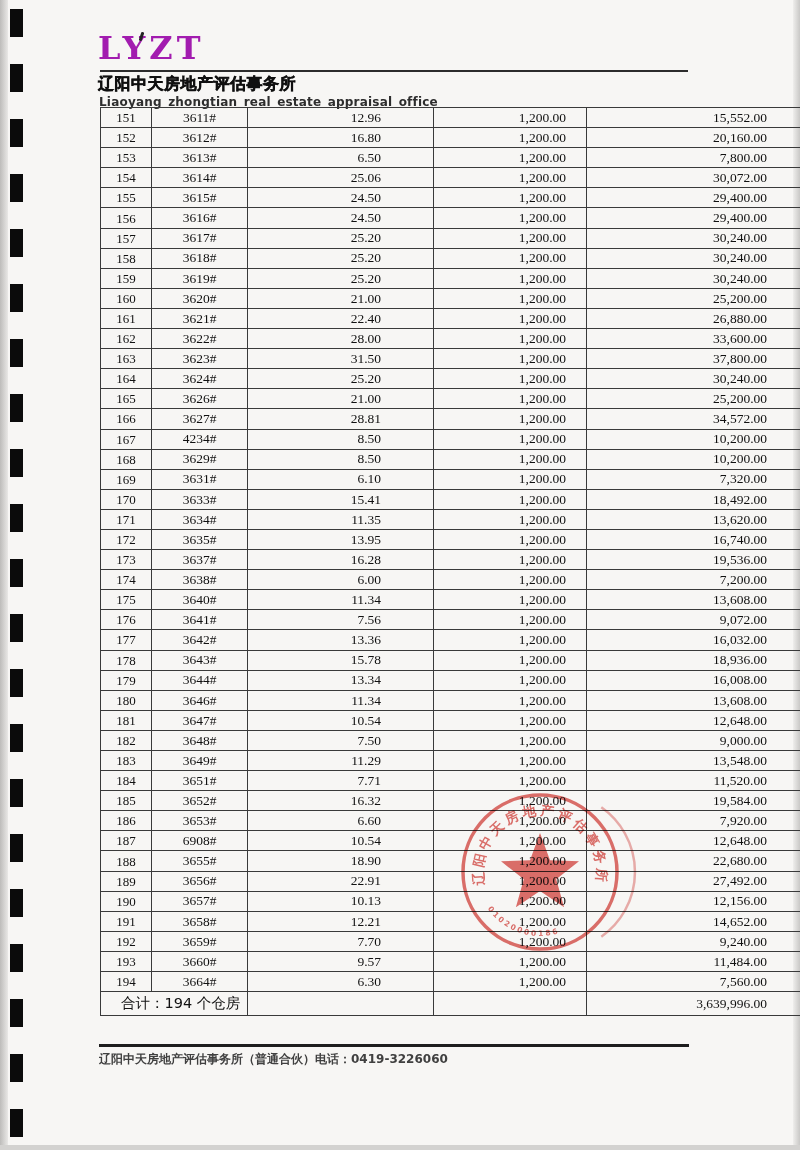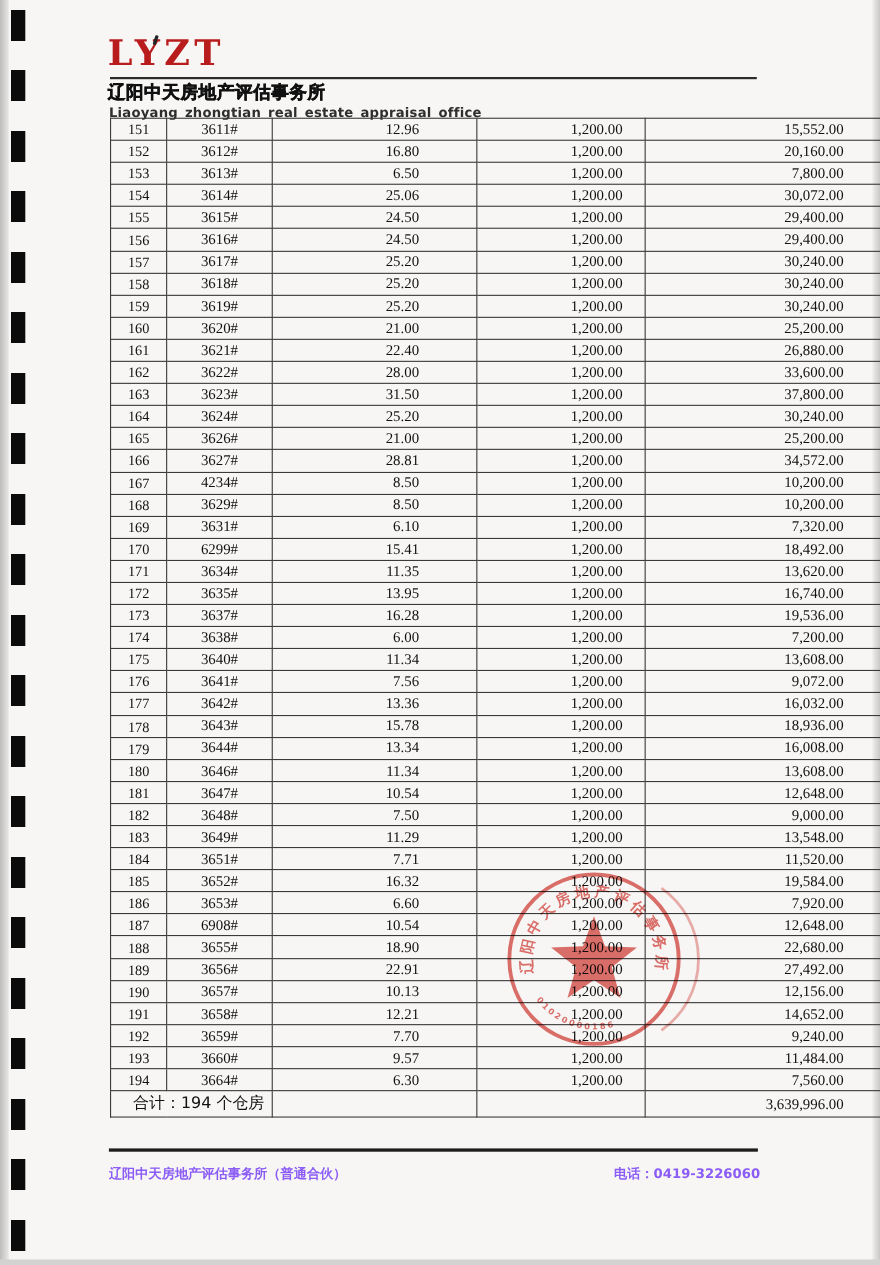--- a/index.html
+++ b/index.html
@@ -14,21 +14,21 @@
     background:linear-gradient(90deg,#bdbcba,#e9e8e6);}
   .edge-right{position:absolute;right:0;top:0;width:7px;height:1150px;
     background:linear-gradient(270deg,#c9c8c6,#efeeec);}
   .edge-bottom{position:absolute;left:0;bottom:0;width:800px;height:5px;background:#d3d2d0;}
   
   .holes{position:absolute;left:10px;top:9px;width:13px;height:1132px;
     background:repeating-linear-gradient(180deg,#0b0b0b 0px,#0b0b0b 28px,rgba(0,0,0,0) 28px,rgba(0,0,0,0) 55px);}
   
   .logo{position:absolute;left:98px;top:32px;
     font-family:"DejaVu Serif",serif;font-weight:bold;font-size:32px;line-height:1;
-    letter-spacing:4px;color:#b91c1c;text-align:right;}
+    letter-spacing:4px;color:#a21caf;text-align:right;}
   .logo-y-accent{position:absolute;left:140px;top:32px;width:3px;height:9px;
     background:#242424;transform:rotate(18deg);border-radius:1px;}
   .header-line{position:absolute;left:100px;top:70px;width:588px;height:2px;background:#2c2c2c;}
   .company-cn{position:absolute;left:98px;top:74px;
     font-family:"DejaVu Sans",sans-serif;font-weight:bold;font-size:16px;line-height:1.2;
     color:#101010;-webkit-text-stroke:0.5px #101010;letter-spacing:0.5px;}
   .company-en{position:absolute;left:99px;top:95px;
     font-family:"DejaVu Sans",sans-serif;font-weight:bold;font-size:12px;color:#2e2e2e;
     letter-spacing:0.2px;word-spacing:2px;}
   
@@ -48,23 +48,23 @@
   .stamp{position:absolute;left:450px;top:785px;width:210px;height:175px;
     opacity:0.82;mix-blend-mode:multiply;pointer-events:none;}
   .stamp .ln{fill:none;stroke:var(--stamp,#d9514c);}
   .stamp .fl{fill:var(--stamp,#d9514c);}
   .stamp text{fill:var(--stamp,#d9514c);font-family:"DejaVu Sans",sans-serif;font-weight:bold;}
   .ring-chars{font-size:13.5px;letter-spacing:3.5px;}
   .serial-chars{font-size:7.5px;letter-spacing:2.2px;}
   
   .footer-line{position:absolute;left:99px;top:1044px;width:590px;height:3px;background:#1d1d1d;}
   .footer{position:absolute;left:99px;top:1051px;width:592px;
-    display:flex;justify-content:space-between;
-    font-family:"DejaVu Sans",sans-serif;font-weight:bold;font-size:12px;color:#8b5cf6;
-    white-space:nowrap;margin-top:8px;}
+    display:flex;
+    font-family:"DejaVu Sans",sans-serif;font-weight:bold;font-size:12px;color:#404040;
+    white-space:nowrap;}
 </style>
 </head>
 <body>
 
 <div>
 
   <div class="edge-left"></div>
   <div class="edge-right"></div>
   <div class="edge-bottom"></div>
   <div class="holes"></div>
@@ -205,21 +205,21 @@
         </tr>
         <tr>
           <td class="c-no">169</td>
           <td class="c-unit">3631#</td>
           <td class="c-area">6.10</td>
           <td class="c-price">1,200.00</td>
           <td class="c-total">7,320.00</td>
         </tr>
         <tr>
           <td class="c-no">170</td>
-          <td class="c-unit">6299#</td>
+          <td class="c-unit">3633#</td>
           <td class="c-area">15.41</td>
           <td class="c-price">1,200.00</td>
           <td class="c-total">18,492.00</td>
         </tr>
         <tr>
           <td class="c-no">171</td>
           <td class="c-unit">3634#</td>
           <td class="c-area">11.35</td>
           <td class="c-price">1,200.00</td>
           <td class="c-total">13,620.00</td>

